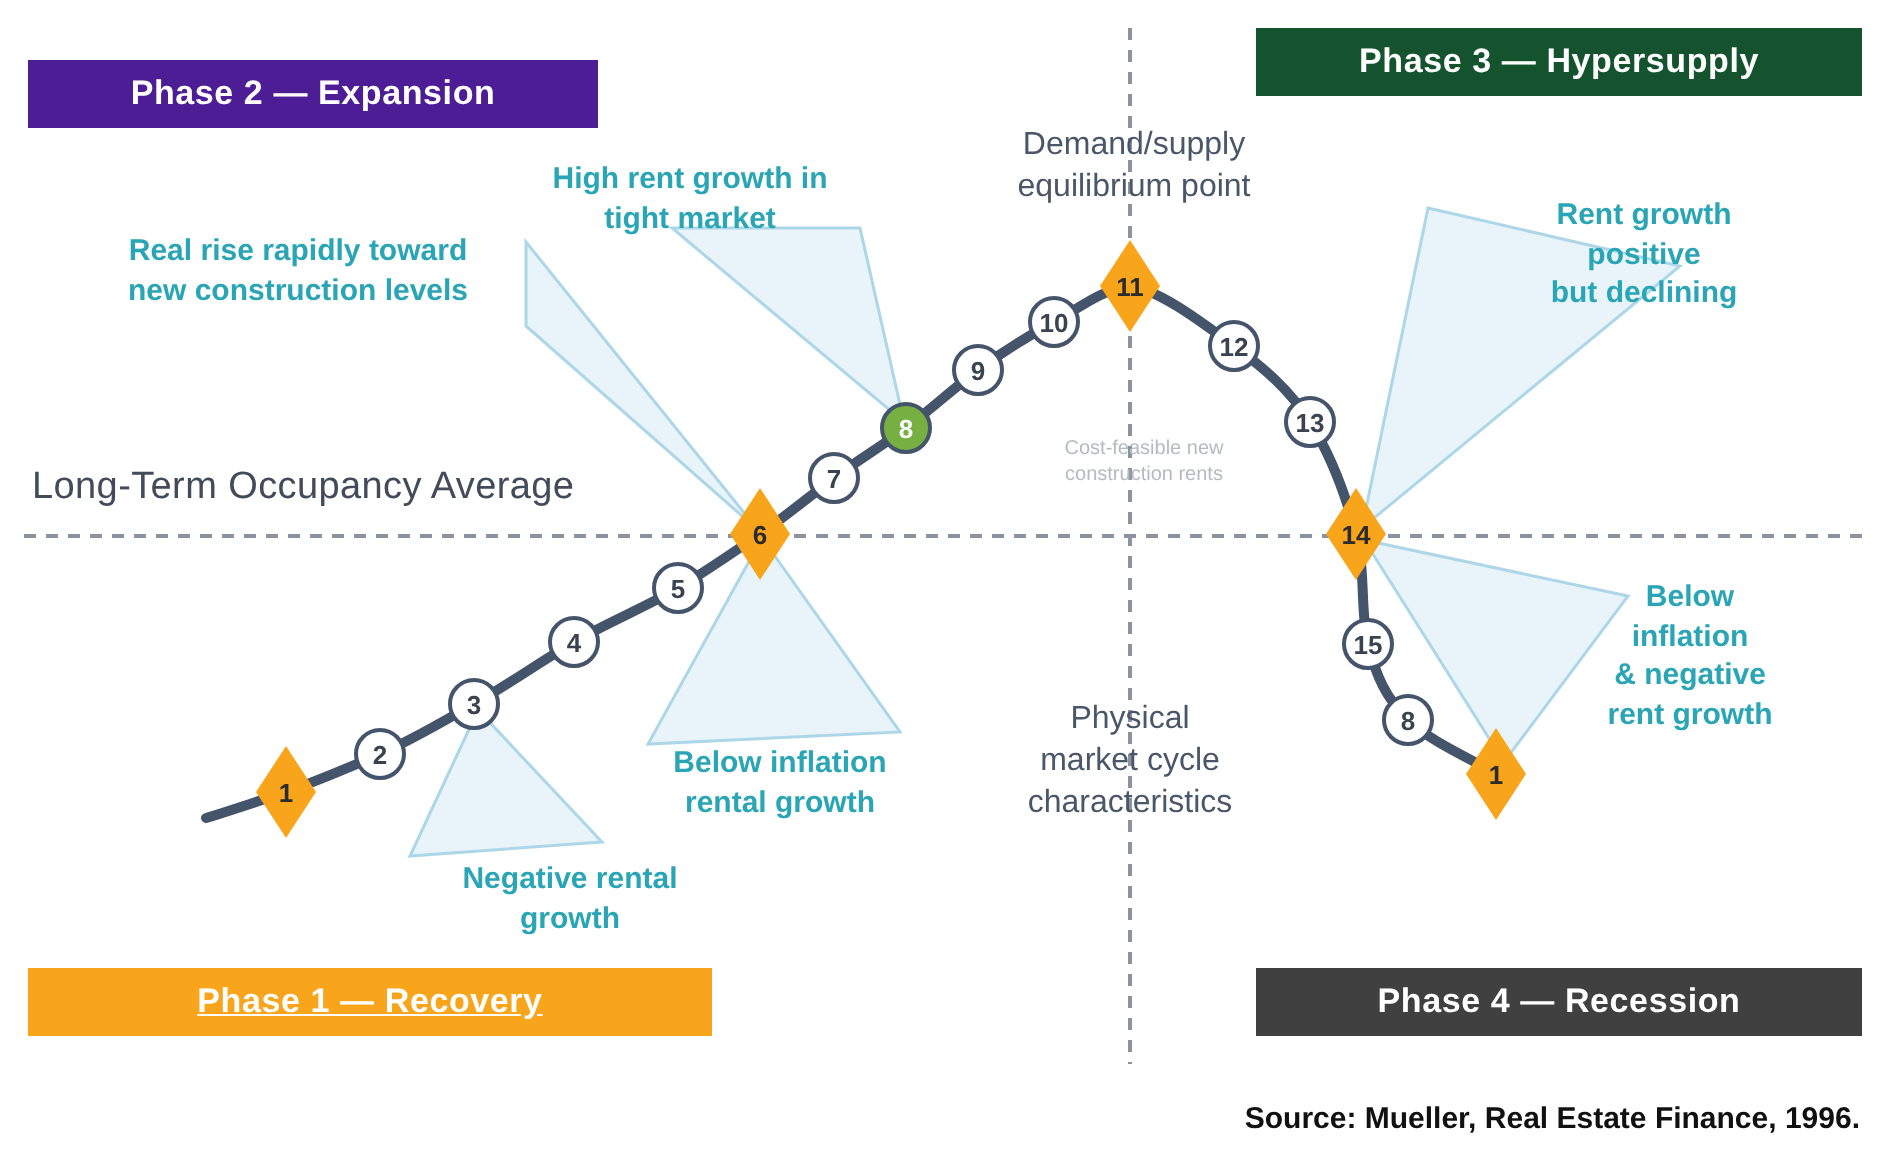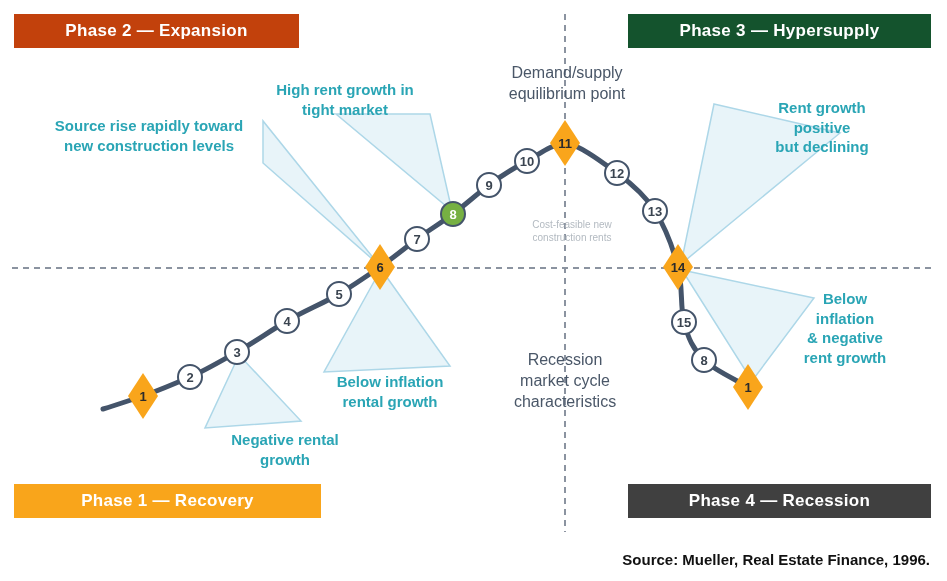--- a/index.html
+++ b/index.html
@@ -7,23 +7,23 @@
     position:relative;width:947px;height:581px;overflow:hidden;background:#fff;
     font-family:"Liberation Sans",sans-serif;
   }
   .layer{position:absolute;left:0;top:0;z-index:1;}
 
   
   .banner{
     position:absolute;height:34px;line-height:34px;text-align:center;
     color:#fff;font-size:17px;font-weight:bold;z-index:5;letter-spacing:.3px;
   }
-  .banner.p2{left:14px;top:14px;width:285px;background:#c2410c;}
+  .banner.p2{left:14px;top:30px;width:285px;background:#4c1d95;}
   .banner.p3{left:628px;top:14px;width:303px;background:#14532d;}
-  .banner.p1{left:14px;top:484px;width:307px;background:#F9A51B;}
+  .banner.p1{left:14px;top:484px;width:342px;background:#F9A51B;text-decoration:underline;}
   .banner.p4{left:628px;top:484px;width:303px;background:#404040;}
 
   
   .ann{
     position:absolute;z-index:4;text-align:center;white-space:pre-line;
     transform:translateX(-50%);line-height:1.3;
   }
   .teal{color:#2AA5B5;font-size:15px;font-weight:bold;}
   .slate{color:#4A5768;font-size:16px;font-weight:normal;}
   .gray{color:#B3BAC1;font-size:10px;font-weight:normal;}
@@ -125,35 +125,36 @@
       <div class="marker circle" style="left: 684px; top: 322px;">15</div>
       <div class="marker circle" style="left: 704px; top: 360px;">8</div>
       <div class="marker diamond" style="left: 748px; top: 387px;">1</div>
     </div>
 
   <div class="banner p2">Phase 2 — Expansion</div>
   <div class="banner p3">Phase 3 — Hypersupply</div>
   <div class="banner p1">Phase 1 — Recovery</div>
   <div class="banner p4">Phase 4 — Recession</div>
 
-  <div class="ann teal ann-rents">Source rise rapidly toward
+  <div class="ann teal ann-rents">Real rise rapidly toward
 new construction levels</div>
   <div class="ann slate ann-equilibrium">Demand/supply
 equilibrium point</div>
   <div class="ann teal ann-highrent">High rent growth in
 tight market</div>
   <div class="ann teal ann-declining">Rent growth positive
 but declining</div>
   <div class="ann gray ann-costfeasible">Cost-feasible new
 construction rents</div>
   <div class="ann teal ann-belowinfl">Below inflation
 rental growth</div>
   <div class="ann teal ann-negrental">Negative rental
 growth</div>
   <div class="ann teal ann-belowneg">Below inflation
 &amp; negative rent growth</div>
-  <div class="ann slate ann-physical">Recession
+  <div class="ann slate ann-physical">Physical
 market cycle
 characteristics</div>
 
+  <div class="longterm">Long-Term Occupancy Average</div>
 
   <div class="source">Source: Mueller, Real Estate Finance, 1996.</div>
 </div>
 
 </body></html>

